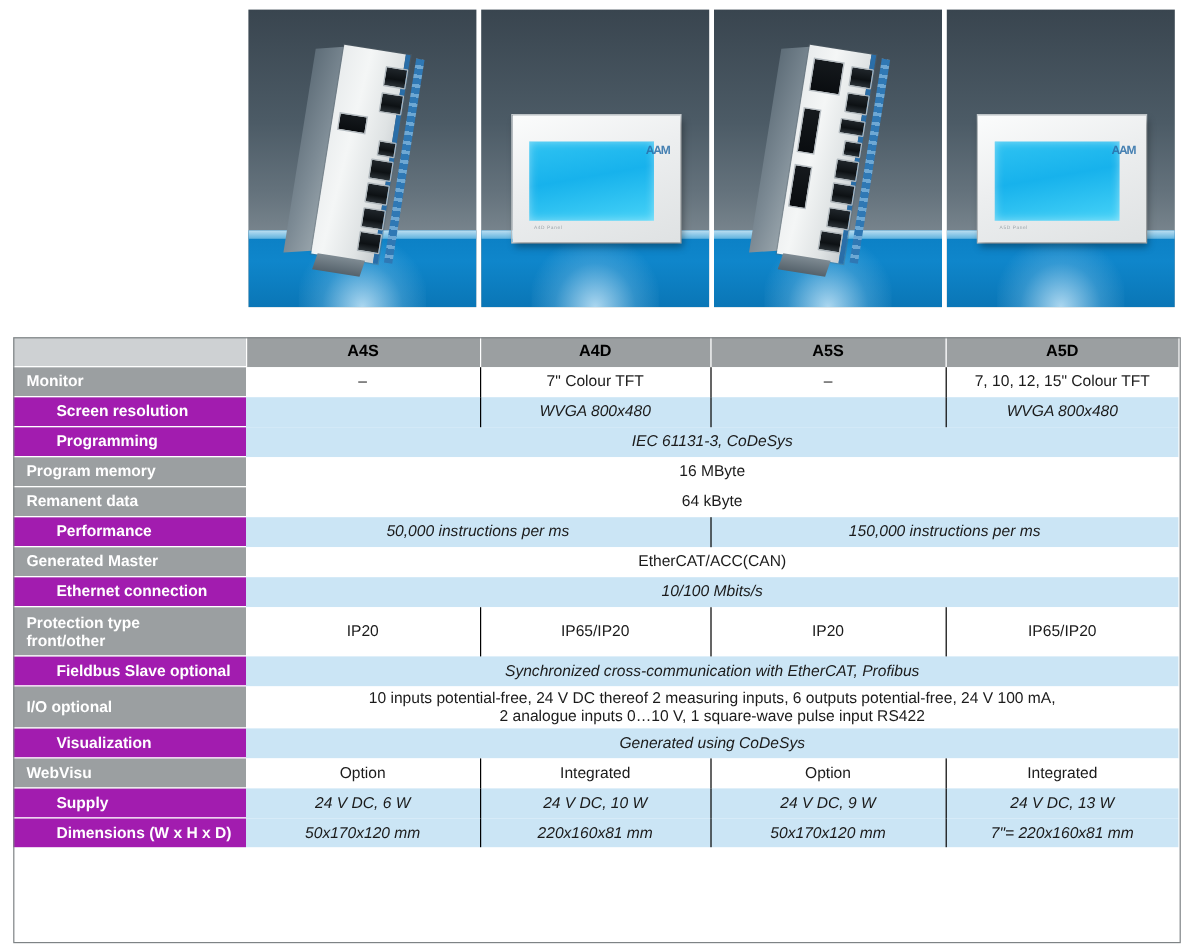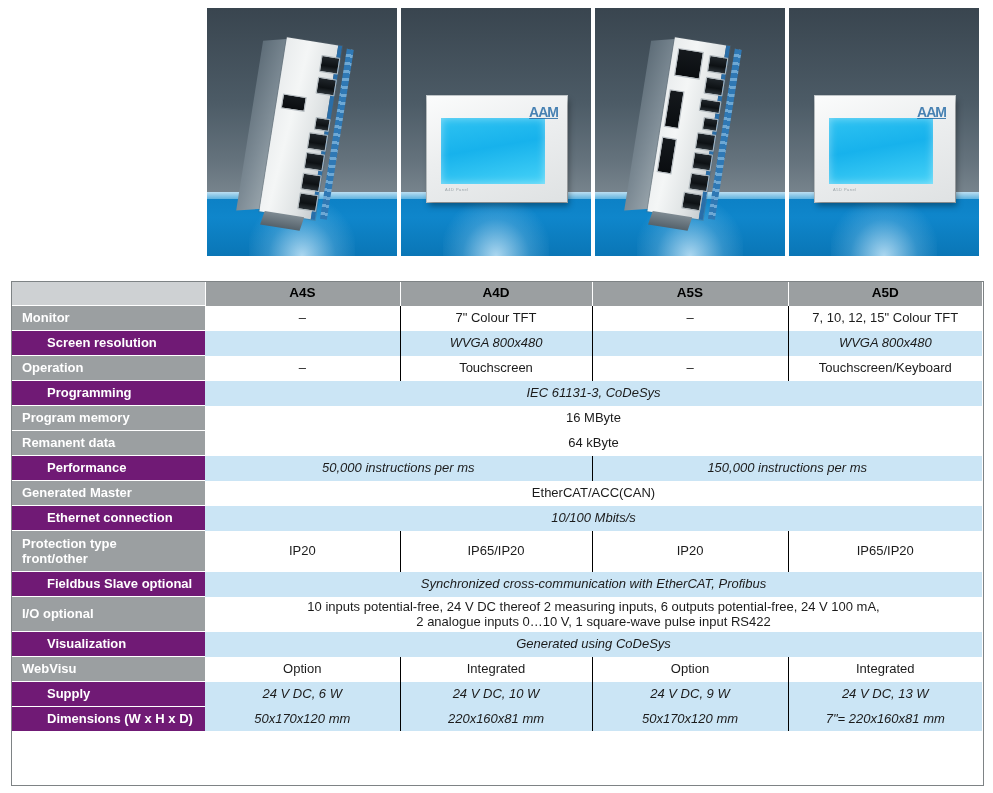--- a/index.html
+++ b/index.html
@@ -84,24 +84,24 @@
     width:140px;height:106px;
     background:linear-gradient(160deg,#fbfcfc 0%,#eceeef 45%,#dfe2e3 100%);
     box-shadow:2px 4px 6px rgba(0,0,0,.35), 0 0 0 1px #c3c9cc;
   }
   .panel .screen{
     position:absolute;left:14px;top:22px;width:104px;height:66px;
     background:linear-gradient(170deg,#2fc3f2 0%,#17b2ec 45%,#46d2f7 100%);
     box-shadow:inset 0 0 8px rgba(255,255,255,.45);
   }
   .panel .brand{
-    position:absolute;right:9px;top:8px;
+    position:absolute;right:9px;top:24px;
     font-family:"Liberation Sans", sans-serif;
-    font-size:14px;font-weight:bold;letter-spacing:-1px;
-    color:#2a6ea8;opacity:.85;text-decoration:underline;
+    font-size:10px;font-weight:bold;letter-spacing:-1px;
+    color:#2a6ea8;opacity:.85;
   }
   .panel .micro{
     position:absolute;left:18px;bottom:10px;
     font-size:4px;color:#9aa3a8;letter-spacing:.5px;
   }
 
   
   .spec{
     position:absolute;left:11px;top:281px;
     width:971px;
@@ -138,21 +138,21 @@
   
   .spec td.rowlabel{
     background:#9b9fa1;
     color:#ffffff;
     font-weight:bold;
     text-align:left;
     padding-left:11px;
     border-top:1px solid #ffffff;
     border-bottom:1px solid #ffffff;
   }
-  .spec tr.alt td.rowlabel{background:#701a75;padding-left:36px;}
+  .spec tr.alt td.rowlabel{background:#a21caf;padding-left:36px;}
 
   .spec td.val{background:#ffffff;}
   .spec tr.alt td.val{background:#cbe5f5;font-style:italic;}
 
   .spec td.div{border-left:1.5px solid #000000;}
 
   .spec tbody tr:last-child td{border-bottom:0;margin-left:40px;}
   .spec .tall{height:34px;}
   .spec .xtall{height:40px;}
 
@@ -261,27 +261,20 @@
       </tr>
 
       <tr class="alt">
         <td class="rowlabel">Screen resolution</td>
         <td class="val"></td>
         <td class="val div">WVGA 800x480</td>
         <td class="val div"></td>
         <td class="val div">WVGA 800x480</td>
       </tr>
 
-      <tr>
-        <td class="rowlabel">Operation</td>
-        <td class="val">–</td>
-        <td class="val div">Touchscreen</td>
-        <td class="val div">–</td>
-        <td class="val div">Touchscreen/Keyboard</td>
-      </tr>
 
       <tr class="alt">
         <td class="rowlabel">Programming</td>
         <td class="val" colspan="4">IEC 61131-3, CoDeSys</td>
       </tr>
 
       <tr>
         <td class="rowlabel">Program memory</td>
         <td class="val" colspan="4">16 MByte</td>
       </tr>

